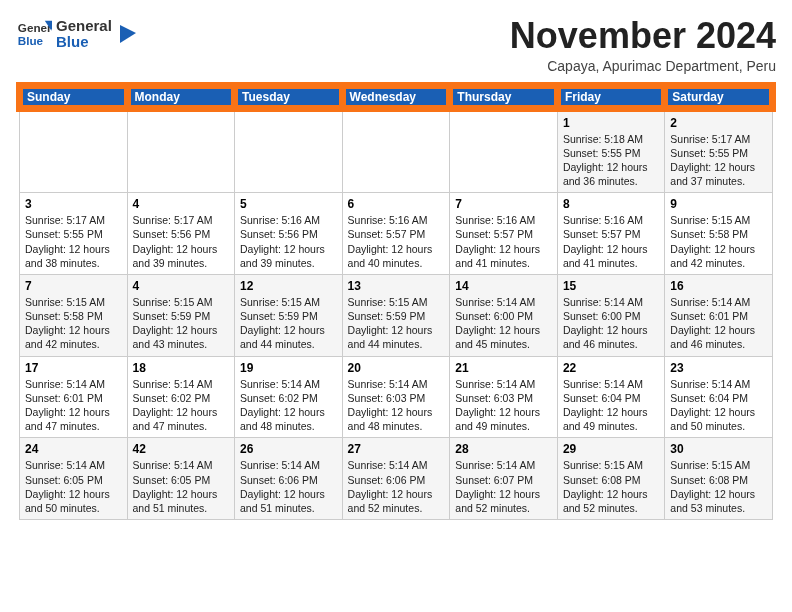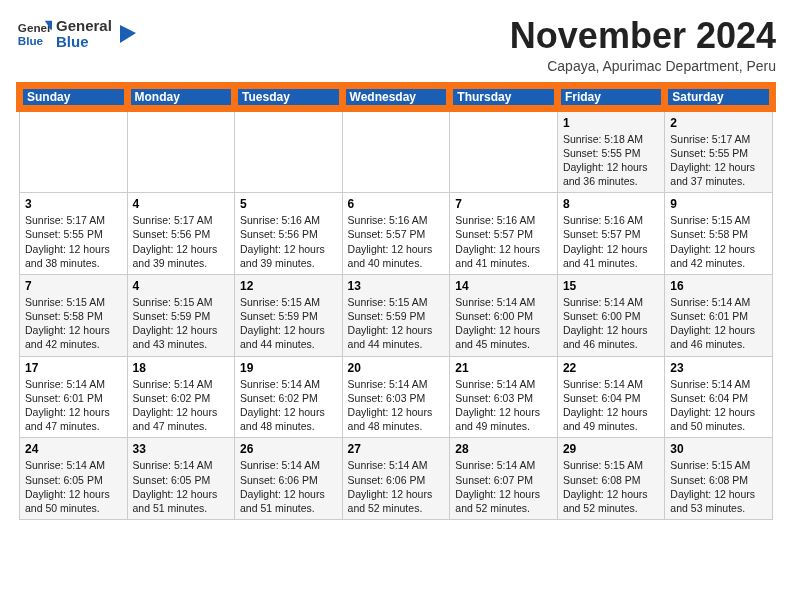--- a/index.html
+++ b/index.html
@@ -296,21 +296,21 @@
       </tr>
       <tr>
         <td>
           <span class="day-number">24</span>
           <div class="day-info" style="white-space: pre-line;">Sunrise: 5:14 AM
 Sunset: 6:05 PM
 Daylight: 12 hours
 and 50 minutes.</div>
         </td>
         <td>
-          <span class="day-number">33</span>
+          <span class="day-number">42</span>
           <div class="day-info" style="white-space: pre-line;">Sunrise: 5:14 AM
 Sunset: 6:05 PM
 Daylight: 12 hours
 and 51 minutes.</div>
         </td>
         <td>
           <span class="day-number">26</span>
           <div class="day-info" style="white-space: pre-line;">Sunrise: 5:14 AM
 Sunset: 6:06 PM
 Daylight: 12 hours

